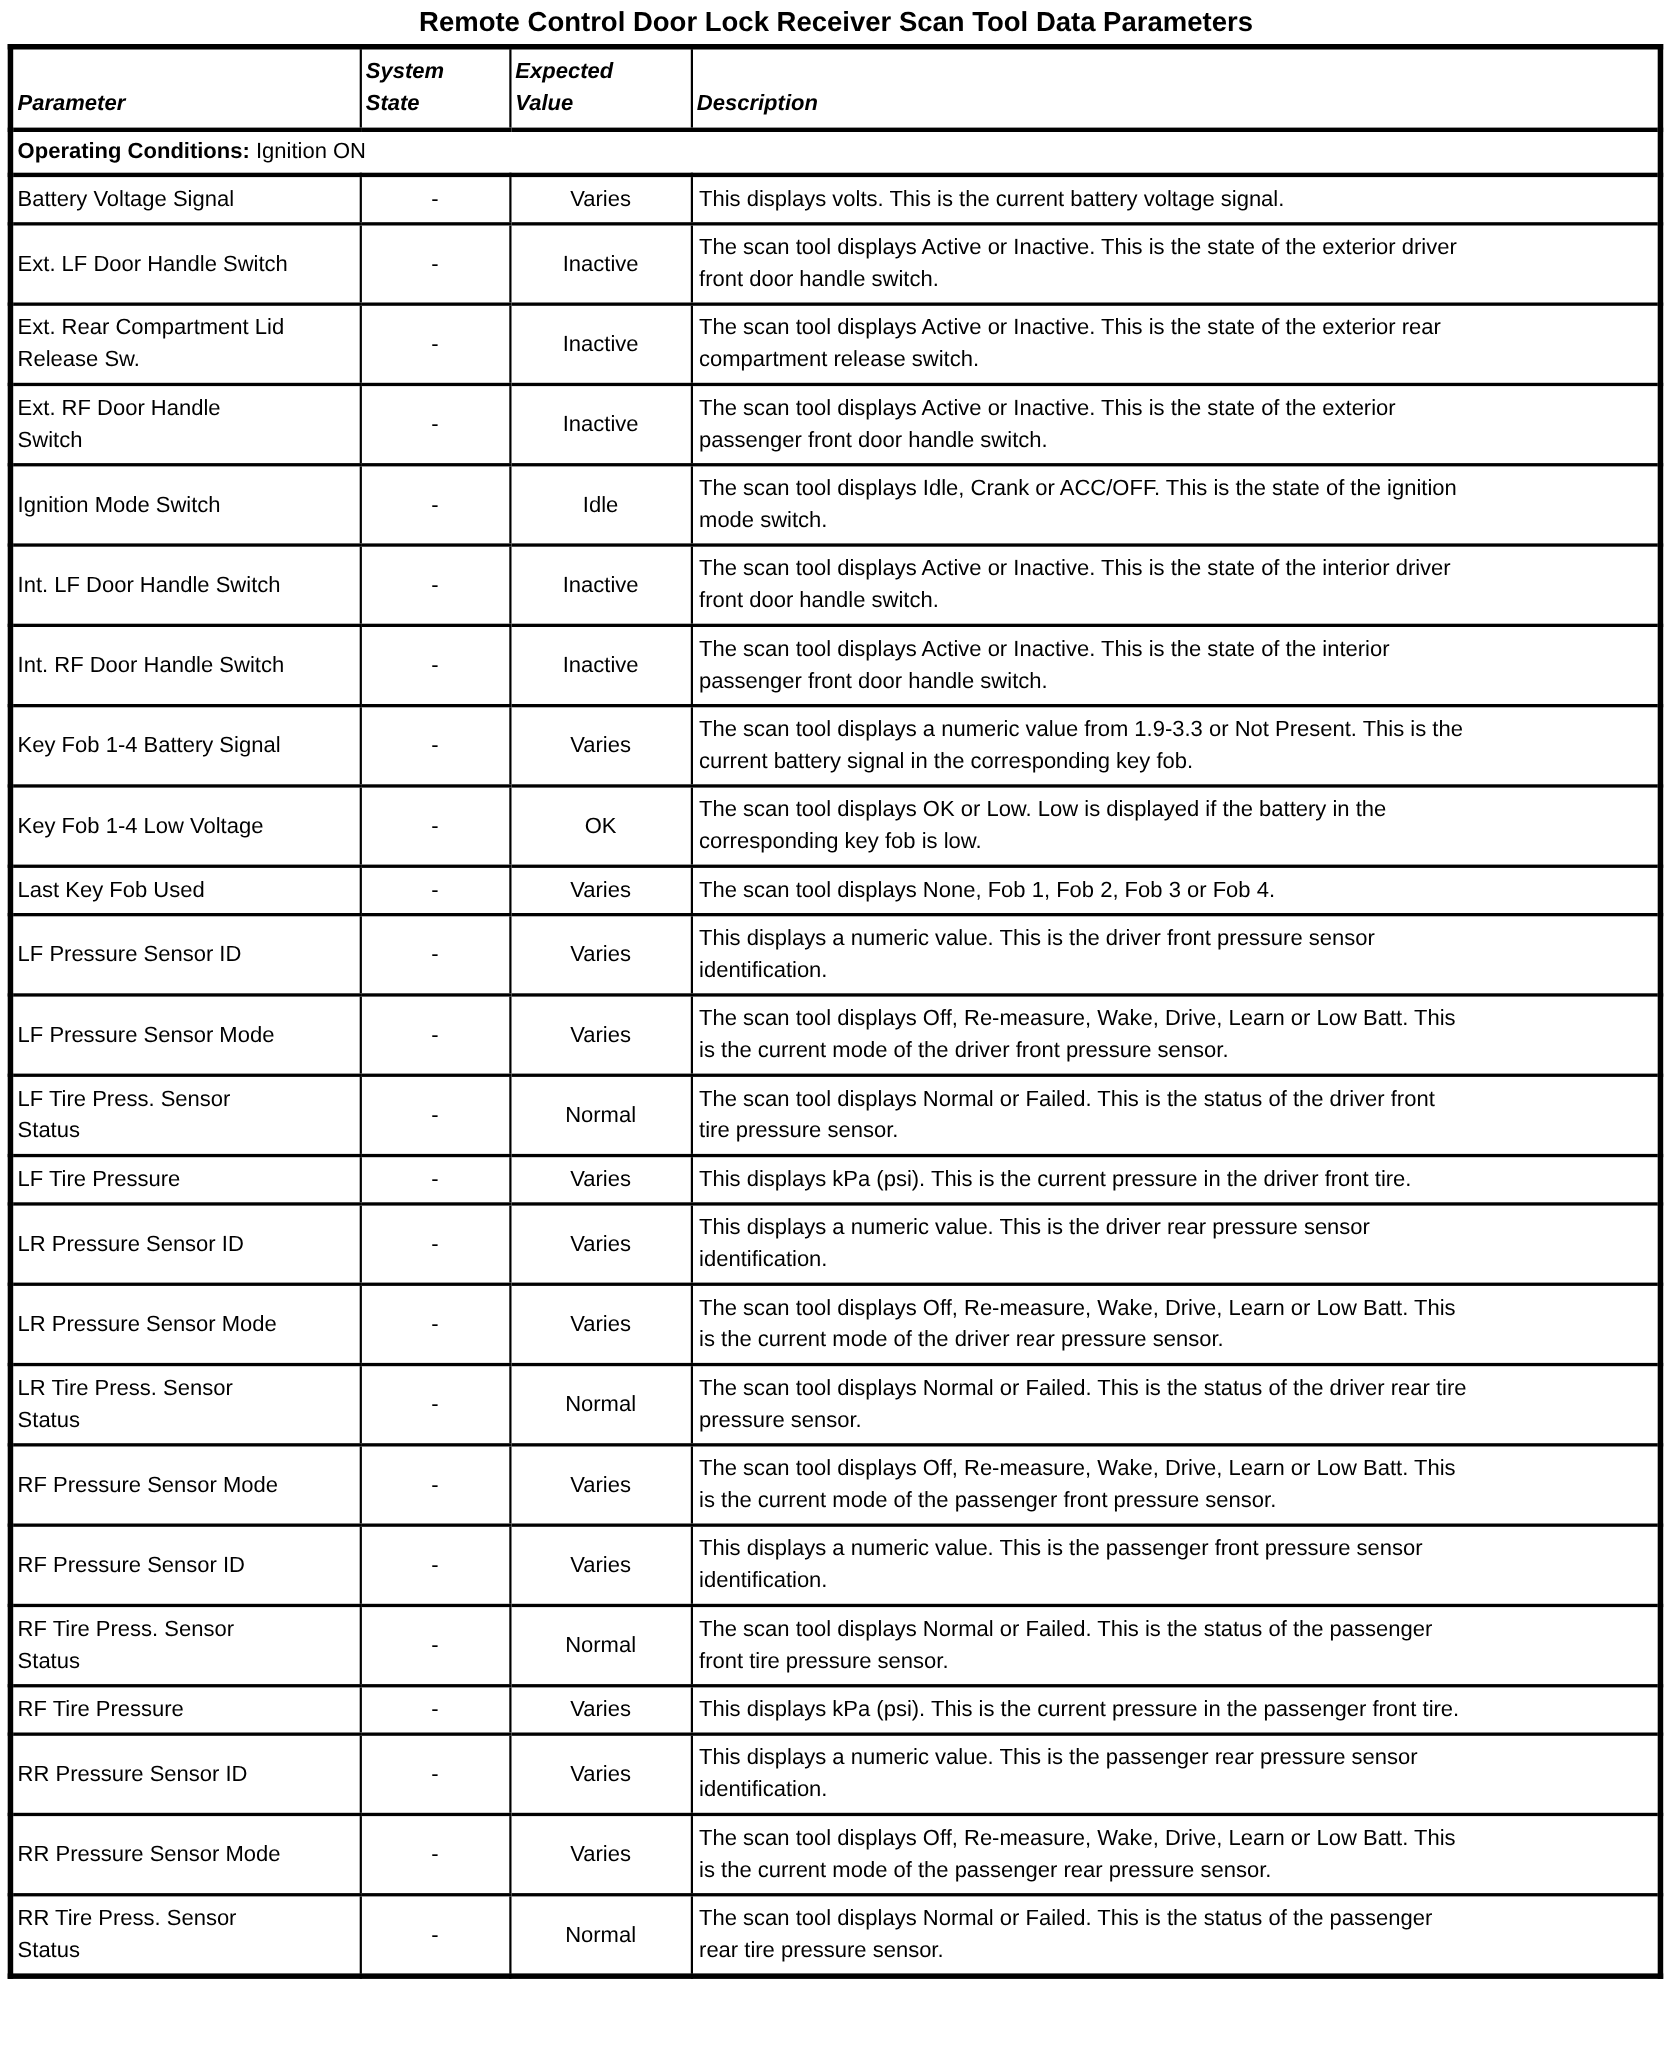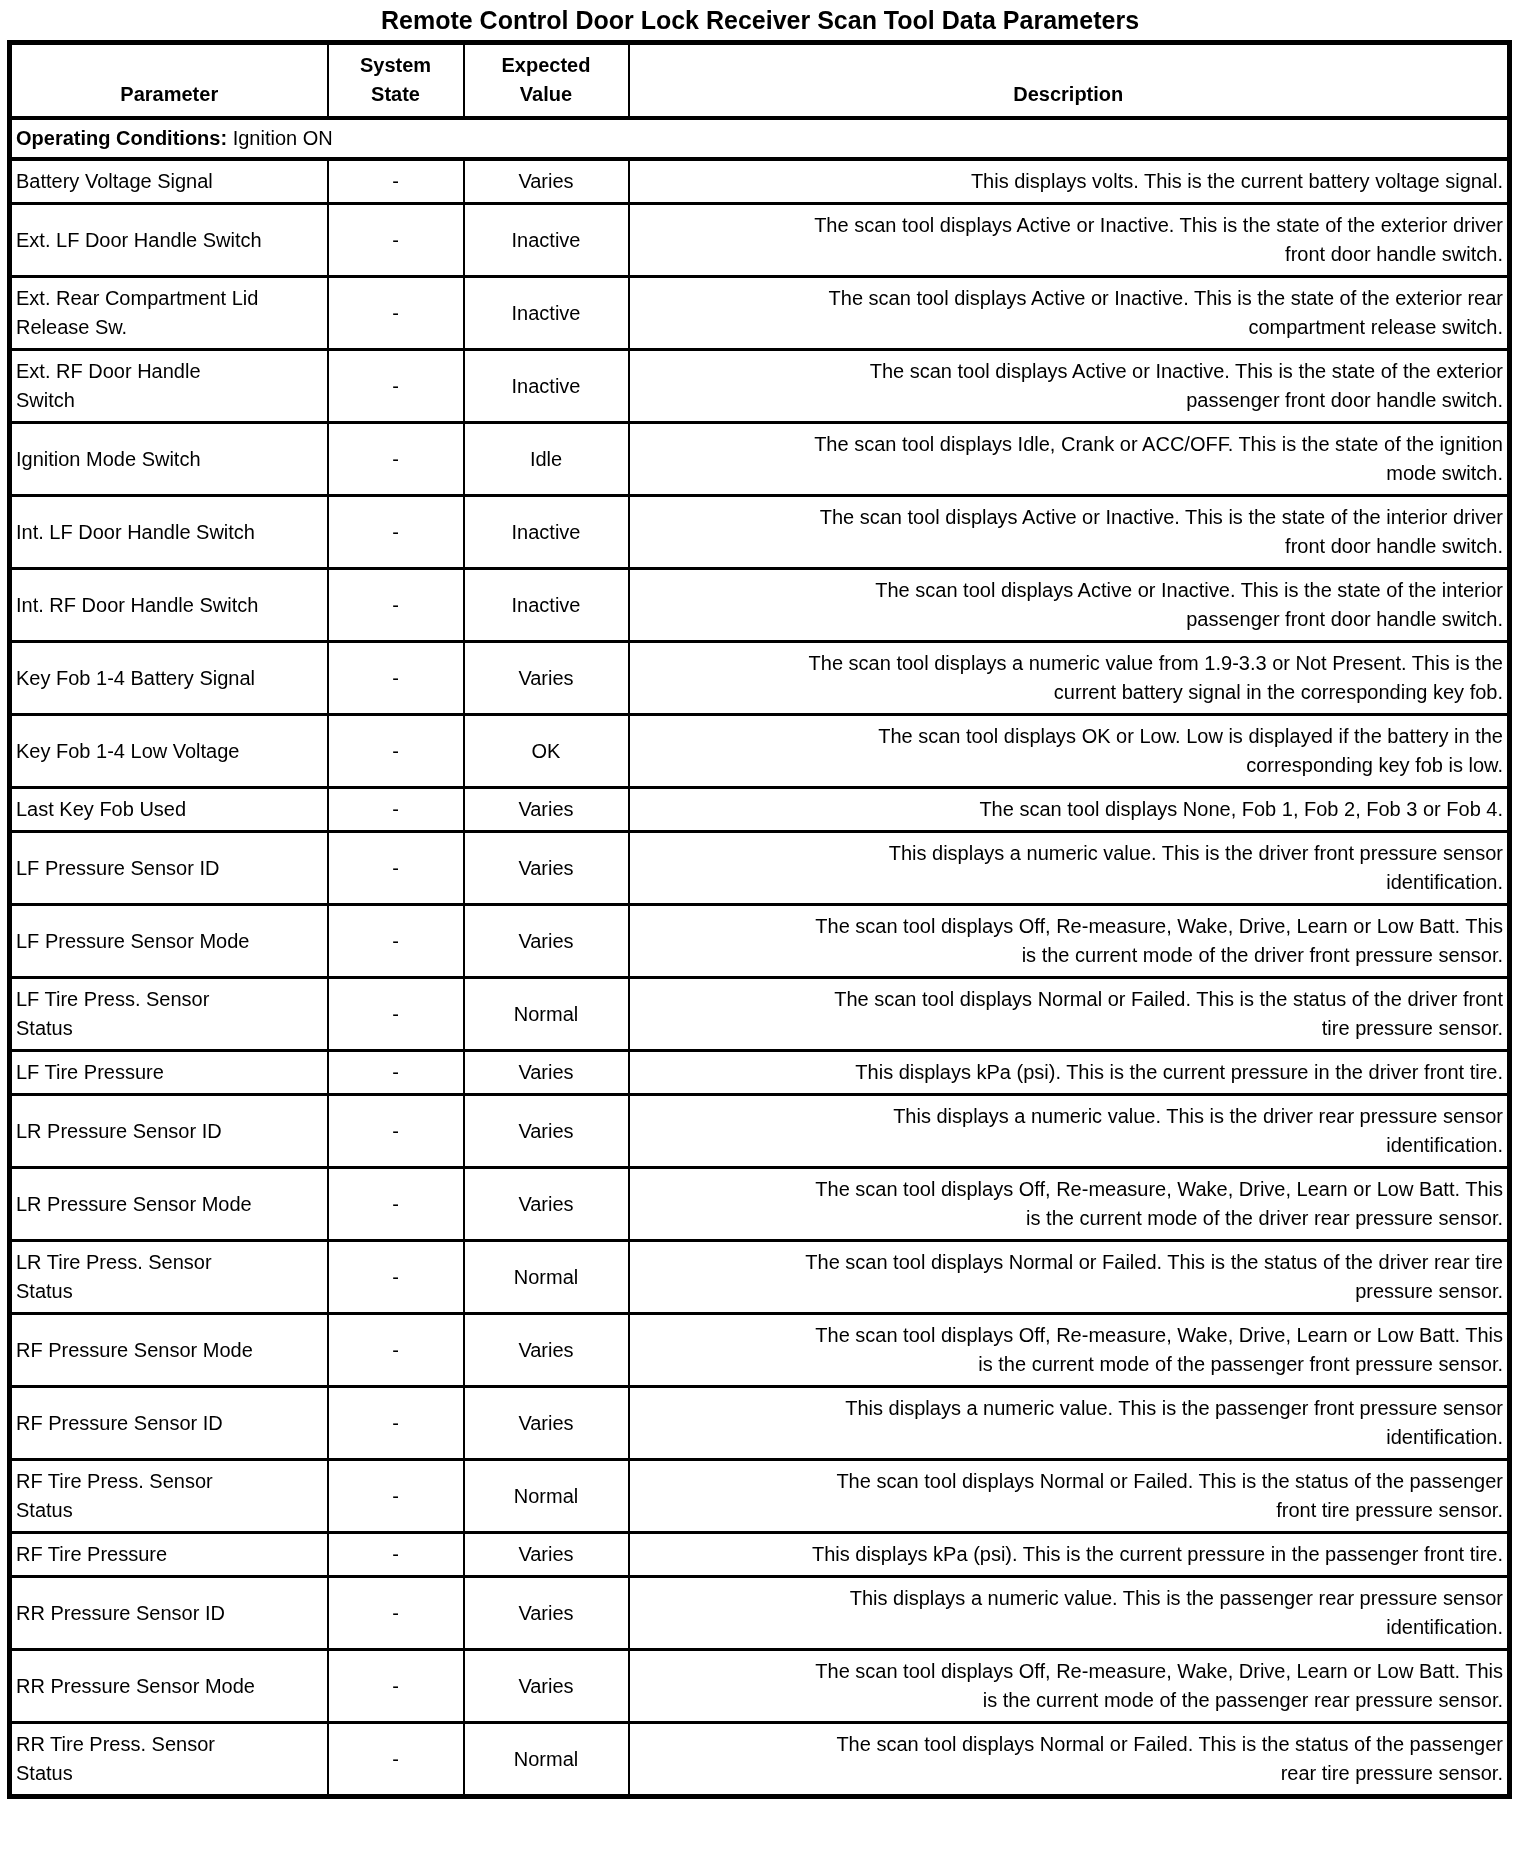--- a/index.html
+++ b/index.html
@@ -40,41 +40,42 @@
     border-left: 2px solid #000000;
     border-right: 2px solid #000000;
     border-top: 3px solid #000000;
     border-bottom: 3px solid #000000;
     font-size: 20px;
     line-height: 29px;
     overflow: hidden;
   }
   table.params th {
     font-weight: bold;
-    text-align: center;
+    text-align: left;
     vertical-align: bottom;
     white-space: pre-line;
     padding: 6px 4px 7px 4px;
     border-bottom-width: 4px;
+    font-style: italic;
   }
   td.cell-param {
     text-align: left;
     vertical-align: middle;
     white-space: pre-line;
     padding: 6px 2px 6px 4px;
     margin-left: 12px;
   }
   td.cell-state,
   td.cell-value {
     text-align: center;
     vertical-align: middle;
     padding: 6px 2px;
   }
   td.cell-desc {
-    text-align: right;
+    text-align: left;
     vertical-align: middle;
     white-space: pre-line;
     padding: 6px 4px 6px 6px;
   }
   tr.opcond td {
     text-align: left;
     vertical-align: middle;
     padding: 4px 2px 4px 4px;
     border-bottom-width: 4px;
   }

